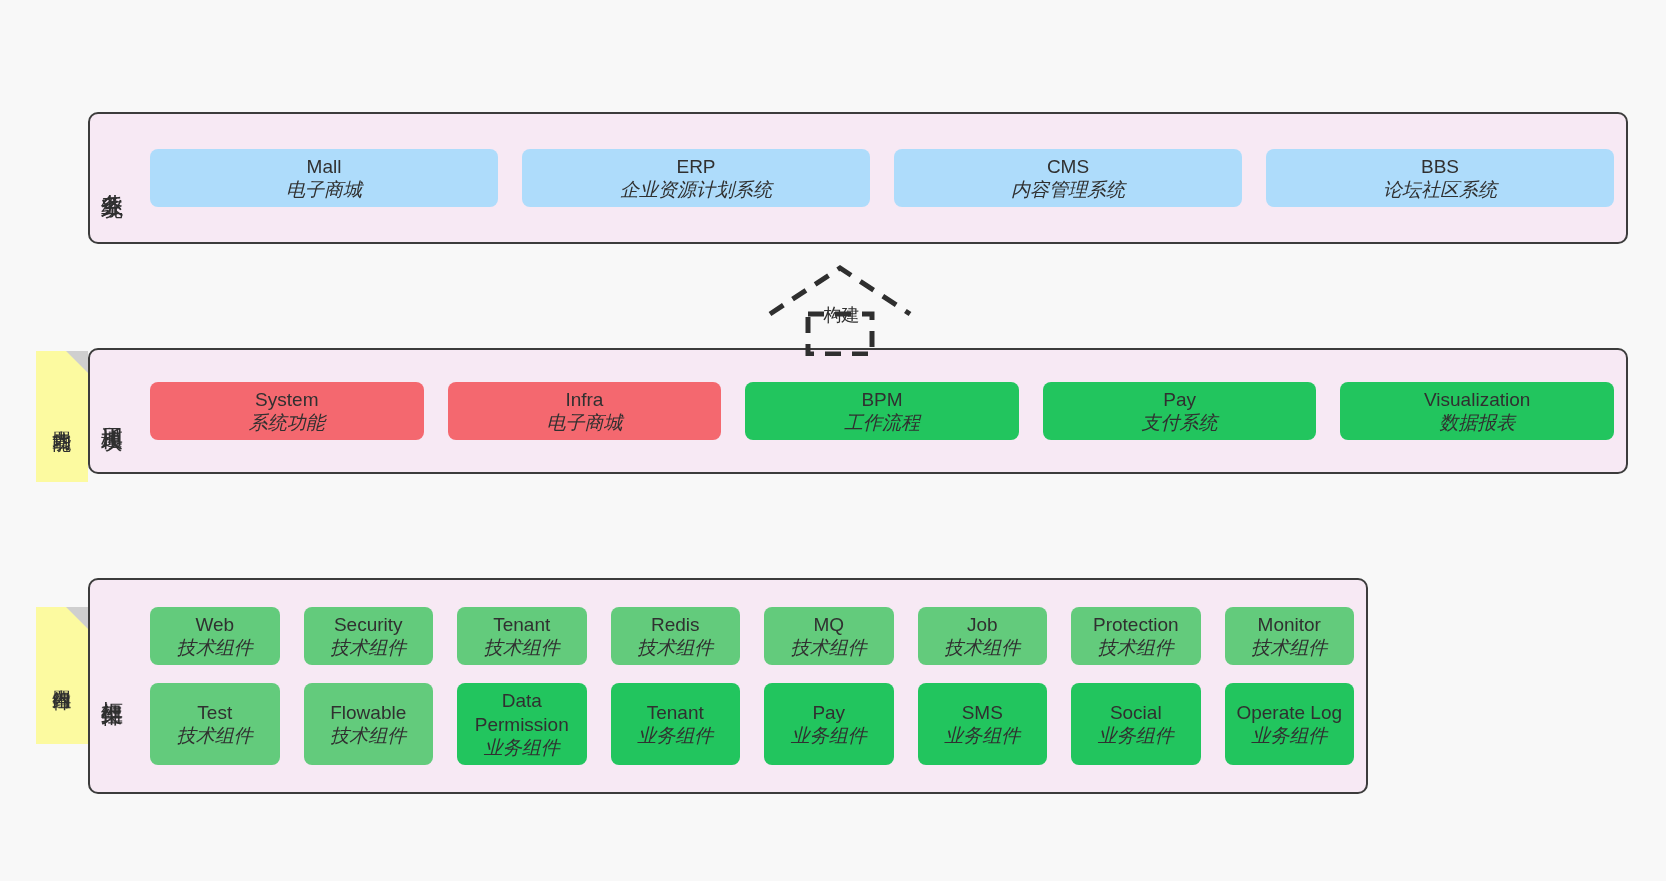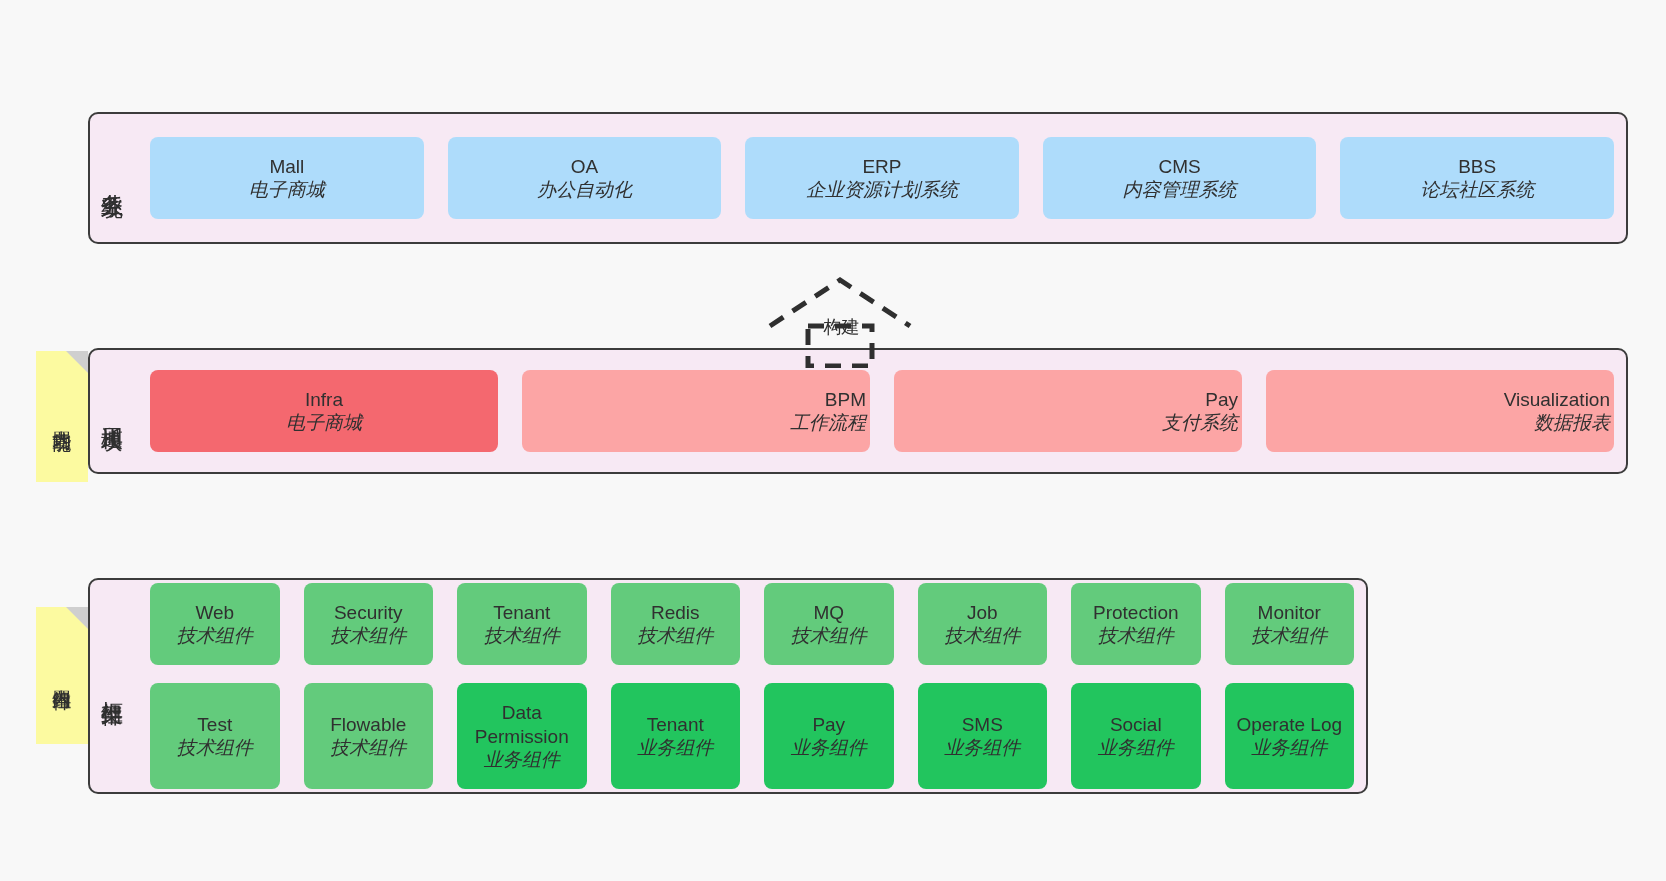--- a/index.html
+++ b/index.html
@@ -75,28 +75,28 @@
     border-radius: 8px;
     display: flex;
     flex-direction: column;
     align-items: center;
     justify-content: center;
     text-align: center;
     font-size: 19px;
     line-height: 1.22;
     color: #303030;
     box-sizing: border-box;
-    padding: 18px 4px;
+    padding: 6px 4px;
   }
   .card .t1 { display:block; }
   .card .t2 { display:block;font-style:italic; }
 
   .c-blue       { background: #aedcfb; }
   .c-red        { background: #f4686f; }
-  .c-pink       { background: #fca5a5; align-items: flex-end; }
+  .c-pink       { background: #22c55e; }
   .c-green      { background: #63cb7c; }
   .c-lightgreen { background: #22c55e; }
 
   
   .sticky {
     position: absolute;
     background: #fcfaa0;
     width: 52px;
     box-sizing: border-box;
     display: flex;
@@ -148,57 +148,57 @@
 
   <div class="layer" id="layer-0" style="left:88px; top:112px; width:1540px; height:132px;">
     <div class="layer-caption">业务系统</div>
     <div class="layer-body">
       <div class="row">
         <div class="card c-blue">
           <span class="t1">Mall</span>
           <span class="t2">电子商城</span>
         </div>
         <div class="card c-blue">
-          <span class="t1">OA</span>
-          <span class="t2">办公自动化</span>
-        </div>
-        <div class="card c-blue">
           <span class="t1">ERP</span>
           <span class="t2">企业资源计划系统</span>
         </div>
         <div class="card c-blue">
           <span class="t1">CMS</span>
           <span class="t2">内容管理系统</span>
         </div>
         <div class="card c-blue">
           <span class="t1">BBS</span>
           <span class="t2">论坛社区系统</span>
         </div>
       </div>
     </div>
   </div>
 
-  <div class="arrow" style="left:760px; top:272px;">
+  <div class="arrow" style="left:760px; top:260px;">
     <svg width="160" height="96" viewBox="0 0 160 96">
       <path d="M 10 54 L 80 8 L 150 54" fill="none" stroke="#2f2f2f" stroke-width="5" stroke-dasharray="16,11" stroke-linecap="butt"></path>
       <path d="M 48 54 L 112 54 L 112 94 L 48 94 Z" fill="none" stroke="#2f2f2f" stroke-width="5" stroke-dasharray="16,11" stroke-linecap="butt"></path>
     </svg>
     <span class="arrow-label">构建</span>
   </div>
 
   <div class="sticky" style="left:36px; top:351px; height:131px;">
     <span class="fold"></span>
     <span>内置功能</span>
   </div>
 
   <div class="layer" id="layer-1" style="left:88px; top:348px; width:1540px; height:126px;">
     <div class="layer-caption">通用模块</div>
     <div class="layer-body">
       <div class="row">
         <div class="card c-red">
+          <span class="t1">System</span>
+          <span class="t2">系统功能</span>
+        </div>
+        <div class="card c-red">
           <span class="t1">Infra</span>
           <span class="t2">电子商城</span>
         </div>
         <div class="card c-pink">
           <span class="t1">BPM</span>
           <span class="t2">工作流程</span>
         </div>
         <div class="card c-pink">
           <span class="t1">Pay</span>
           <span class="t2">支付系统</span>

